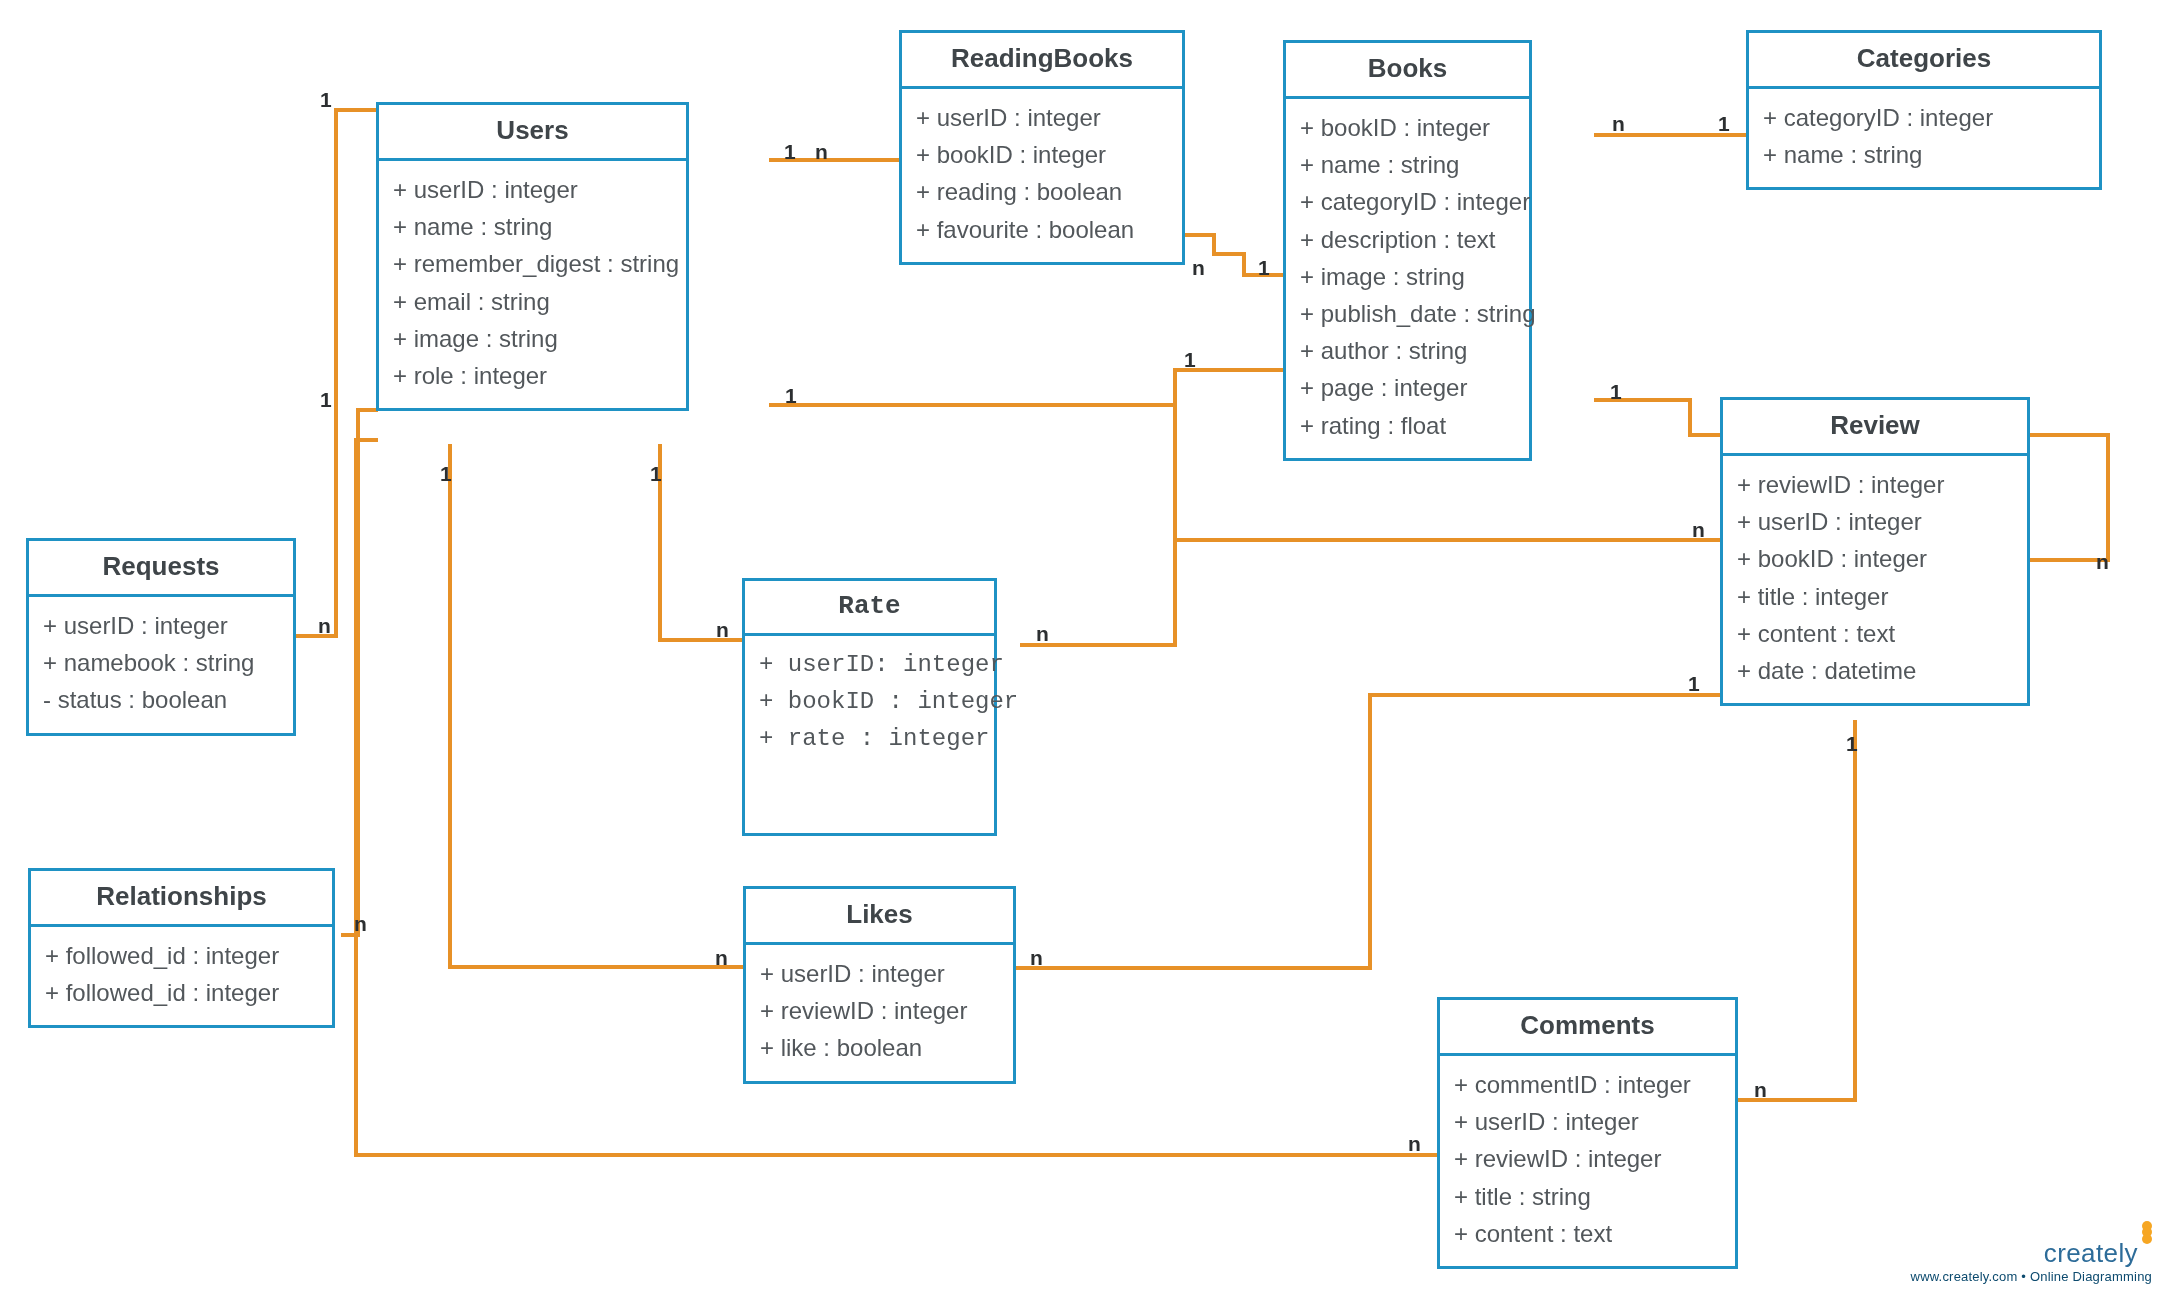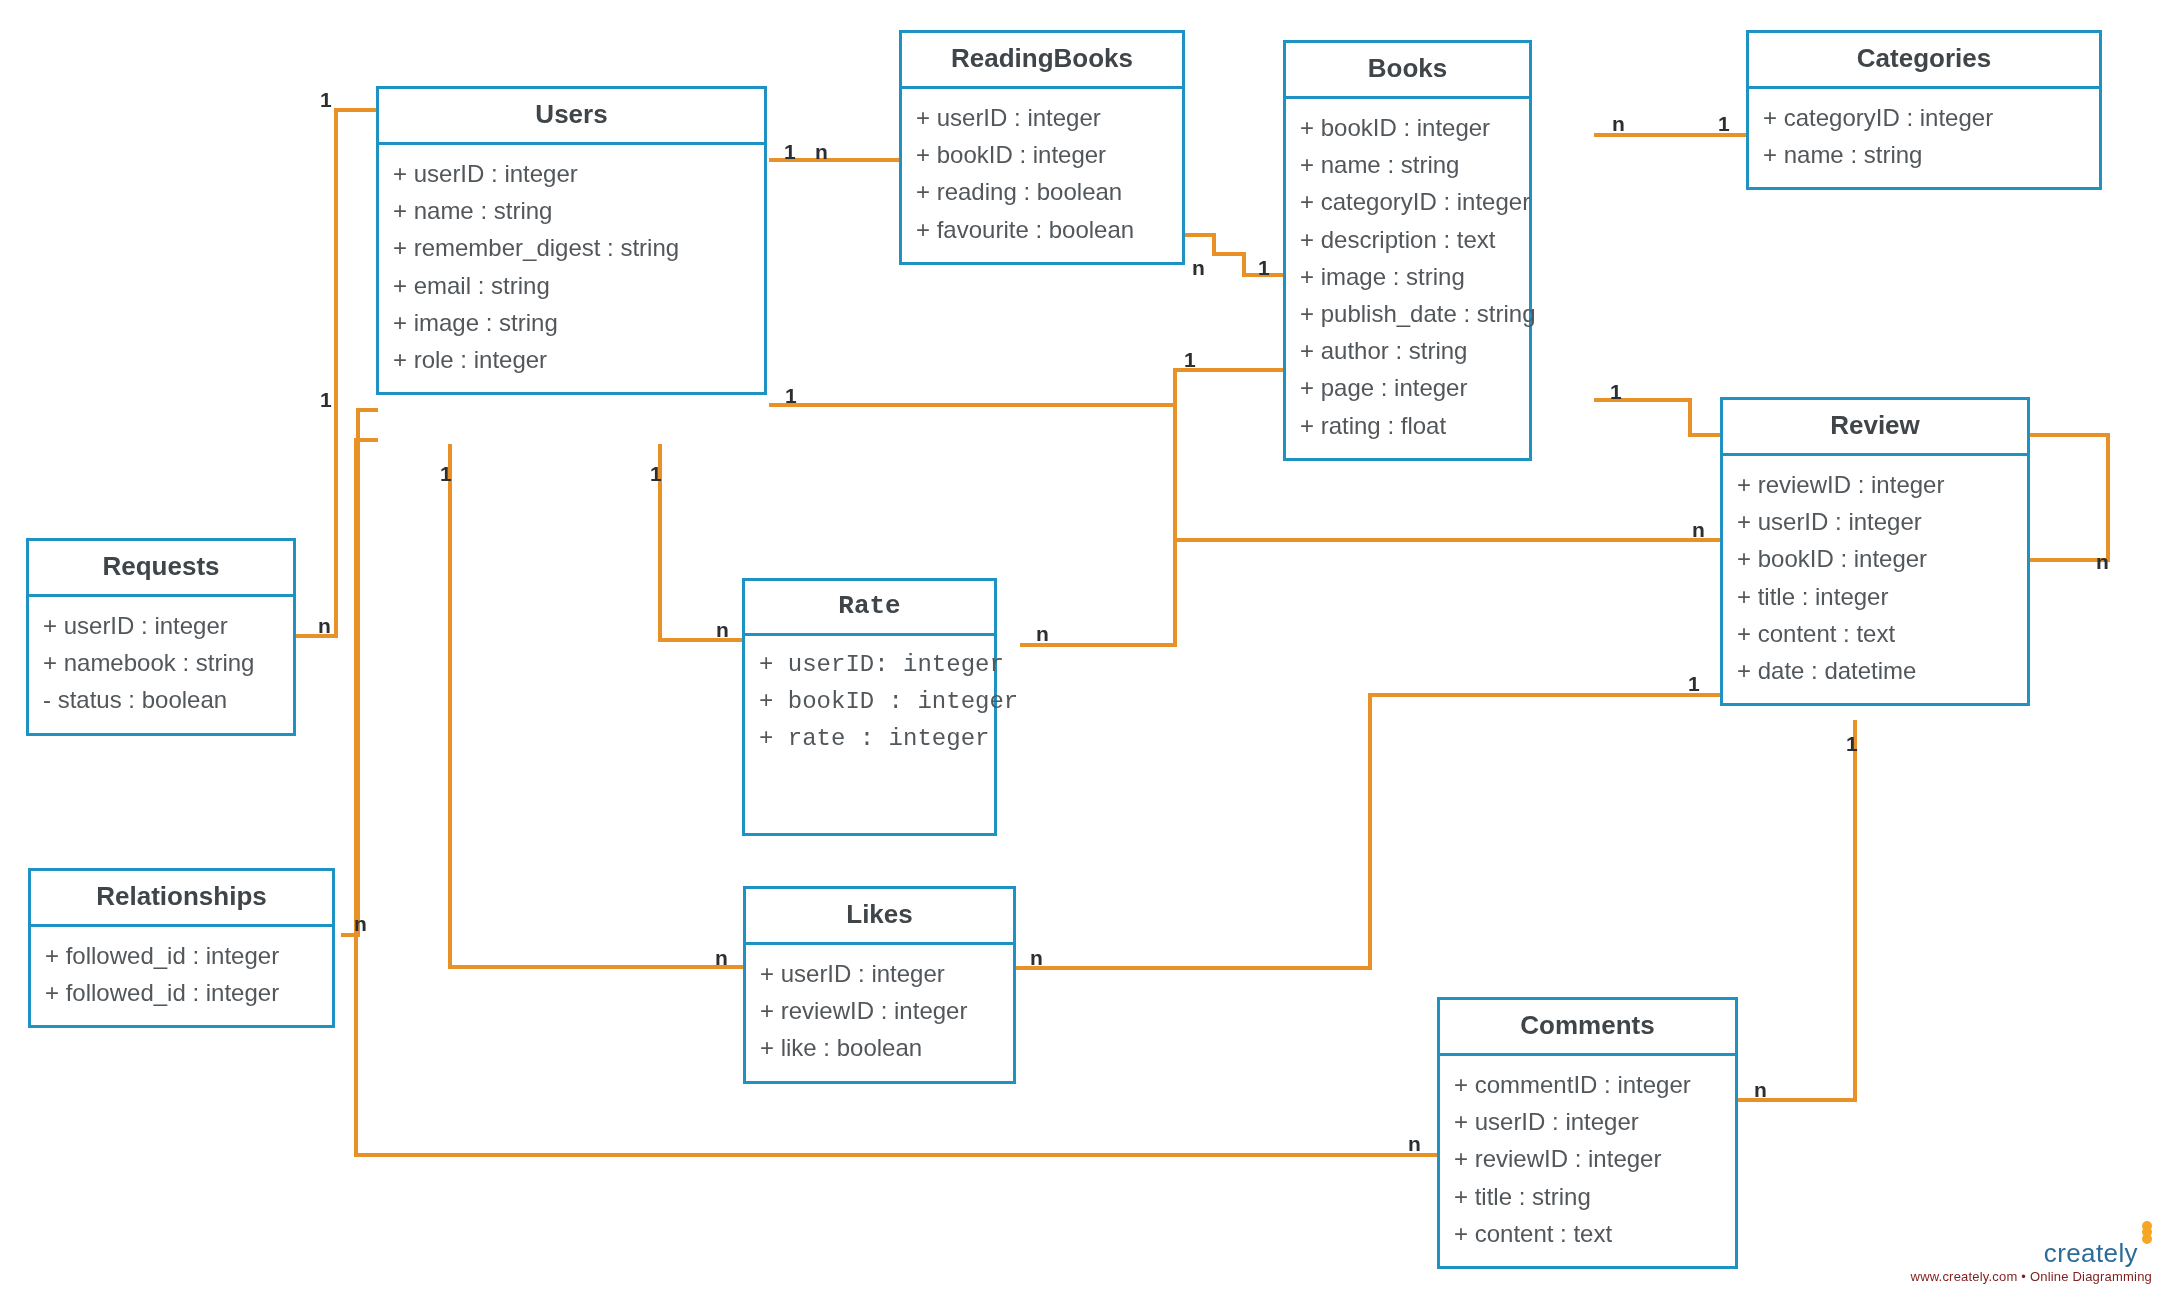--- a/index.html
+++ b/index.html
@@ -63,21 +63,21 @@
   }
   .logo .brand i.bulb {
     display: inline-block;
     width: 10px; height: 10px; border-radius: 50%;
     background: #f6a623;
     box-shadow: 0 -7px 0 0 #f6a623, 0 -13px 0 0 #f6a623;
     margin-left: 4px; margin-bottom: 18px;
   }
   .logo .sub {
     font-size: 13px;
-    color: #7f1d1d;
+    color: #0c4a6e;
     letter-spacing: 0.2px;
   }
 </style>
 </head>
 <body>
 
 <div class="canvas">
 
   <svg class="connectors">
     <g stroke="#e79127" stroke-width="4" fill="none" stroke-linecap="square">
@@ -105,21 +105,21 @@
       <polyline points="1720,695 1370,695 1370,968 1016,968"></polyline>
 
       <polyline points="1855,722 1855,1100 1738,1100"></polyline>
 
       <polyline points="376,440 356,440 356,1155 1437,1155"></polyline>
 
       <polyline points="2030,560 2108,560 2108,435 2030,435"></polyline>
     </g>
   </svg>
 
-  <div class="entity" style="left:376px; top:86px; width:391px;">
+  <div class="entity" style="left:376px; top:102px; width:313px;">
     <div class="title">Users</div>
     <div class="attrs">
         <div class="row">+ userID : integer</div>
         <div class="row">+ name : string</div>
         <div class="row">+ remember_digest : string</div>
         <div class="row">+ email : string</div>
         <div class="row">+ image : string</div>
         <div class="row">+ role : integer</div>
       </div>
   </div>

